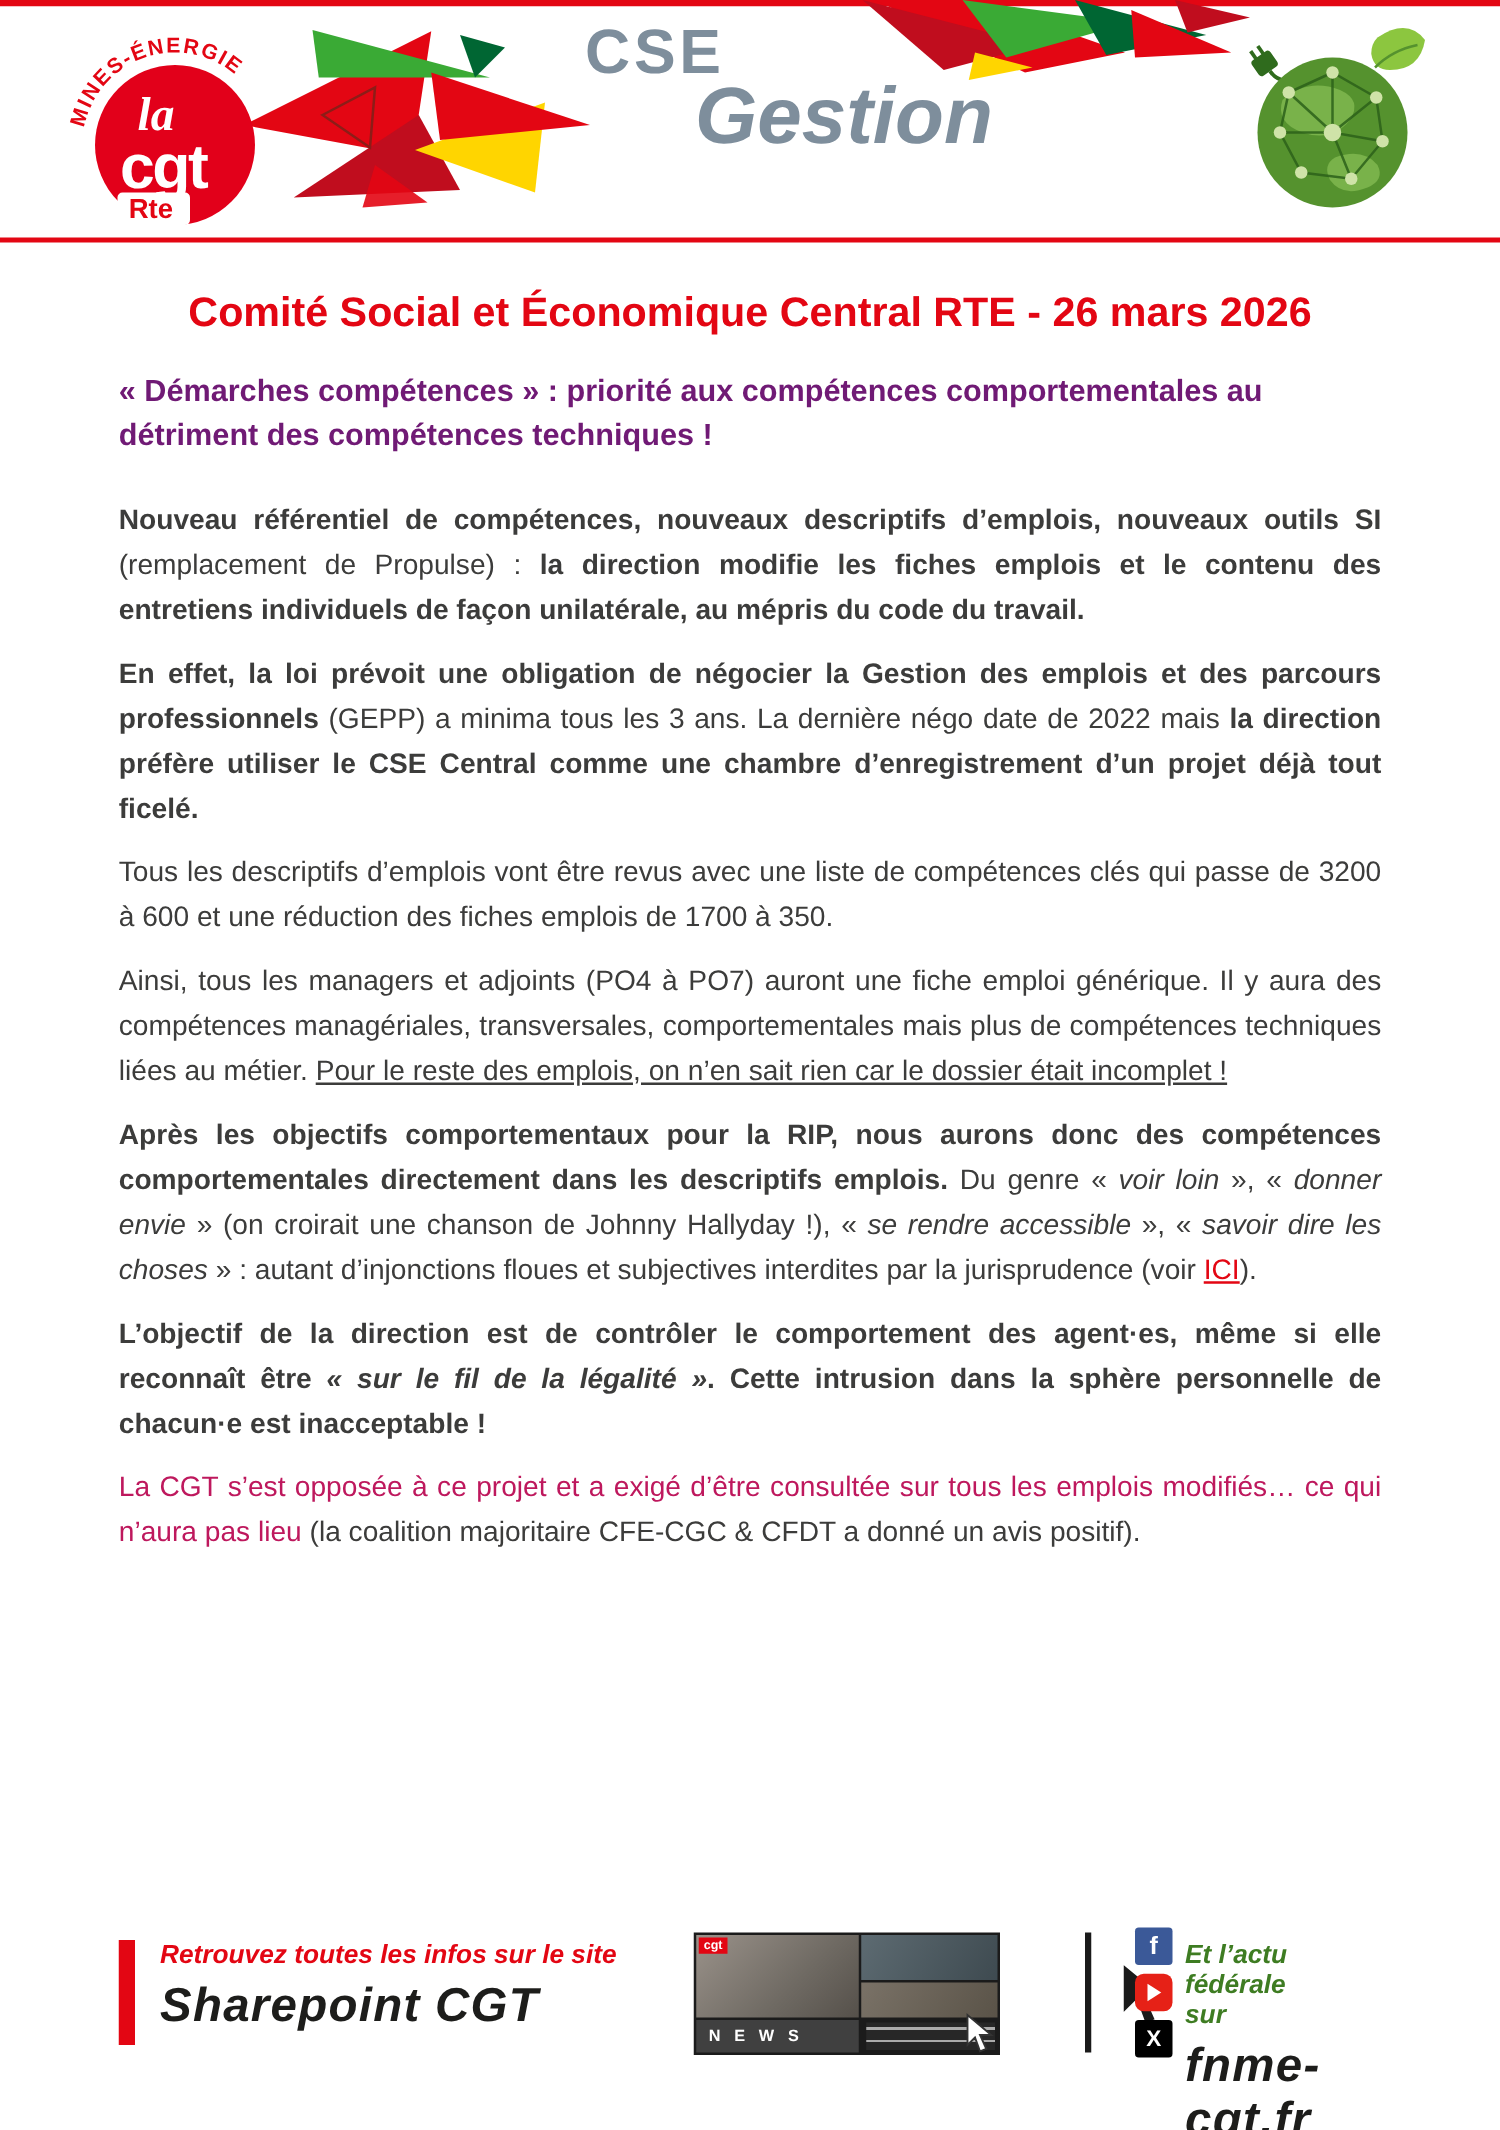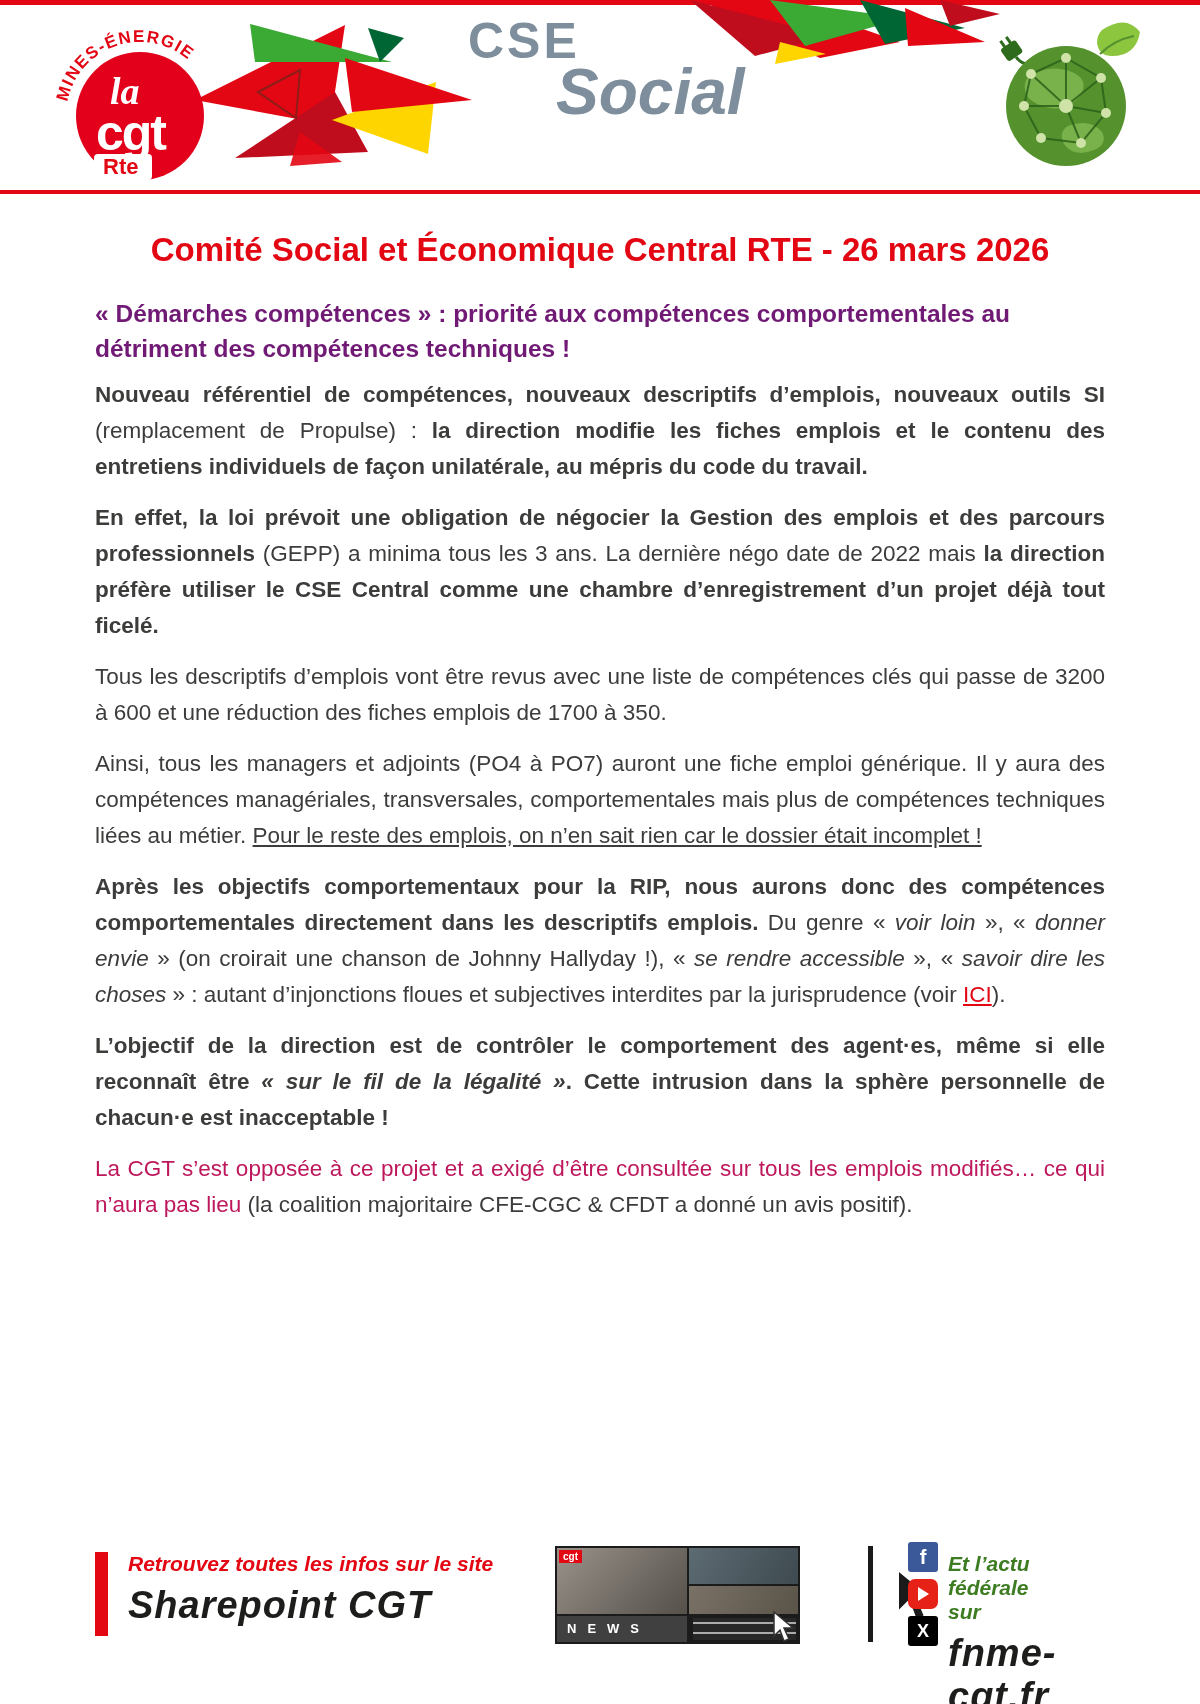--- a/index.html
+++ b/index.html
@@ -15,21 +15,21 @@
   .cse-wrap{position:absolute;left:468px;top:16px;}
   .cse{font-size:50px;font-weight:bold;color:#7e8e9c;letter-spacing:3px;line-height:1;}
   .central{font-size:64px;font-weight:bold;font-style:italic;color:#7e8e9c;margin-left:88px;margin-top:-6px;line-height:1;}
   .globe{position:absolute;right:58px;top:14px;width:160px;height:165px;}
   .rule{position:absolute;left:0;top:190px;width:100%;height:4px;background:#e30613;}
 
   
   main{position:absolute;left:95px;top:194px;width:1010px;}
   h1{margin:36px 0 0;text-align:center;color:#e30613;font-size:33px;line-height:1.2;font-weight:bold;}
   h2{margin:26px 0 0;color:#701a75;font-size:24.5px;line-height:35px;font-weight:bold;}
-  .paras{margin-top:11px;}
+  .paras{margin-top:32px;}
   .para{margin:0 0 15px;text-align:justify;font-size:22.5px;line-height:36px;color:#3c3c3b;}
   .s-n{font-weight:normal;}
   .s-b{font-weight:bold;}
   .s-i{font-style:italic;}
   .s-bi{font-weight:bold;font-style:italic;}
   .s-u{text-decoration:underline;}
   .s-rb{color:#be185d;font-weight:normal;}
   a.s-link{color:#e30613;text-decoration:underline;cursor:pointer;}
 
   
@@ -99,21 +99,21 @@
         <circle cx="92" cy="104" r="64" fill="#e2001a"></circle>
         <text x="62" y="92" font-size="38" font-style="italic" font-weight="bold" fill="#ffffff" font-family="Liberation Serif, serif">la</text>
         <text x="48" y="138" font-size="50" font-weight="bold" fill="#ffffff" letter-spacing="-2" font-family="Liberation Sans, sans-serif">cgt</text>
         <rect x="46" y="142" width="58" height="26" rx="4" fill="#ffffff"></rect>
         <text x="55" y="162" font-size="22" font-weight="bold" fill="#e30613" font-family="Liberation Sans, sans-serif">Rte</text>
       </svg>
     </div>
 
     <div class="cse-wrap">
       <div class="cse">CSE</div>
-      <div class="central">Social</div>
+      <div class="central">Gestion</div>
     </div>
 
     <svg class="globe" viewBox="0 0 160 165">
       <g transform="translate(14,30) rotate(-35)">
         <rect x="0" y="7" width="18" height="15" rx="3" fill="#2f6b1d"></rect>
         <rect x="4" y="0" width="3" height="8" fill="#2f6b1d"></rect>
         <rect x="11" y="0" width="3" height="8" fill="#2f6b1d"></rect>
         <path d="M9,22 q0,14 15,17" stroke="#2f6b1d" fill="none" stroke-width="3"></path>
       </g>
       <circle cx="84" cy="92" r="60" fill="#55922e"></circle>

